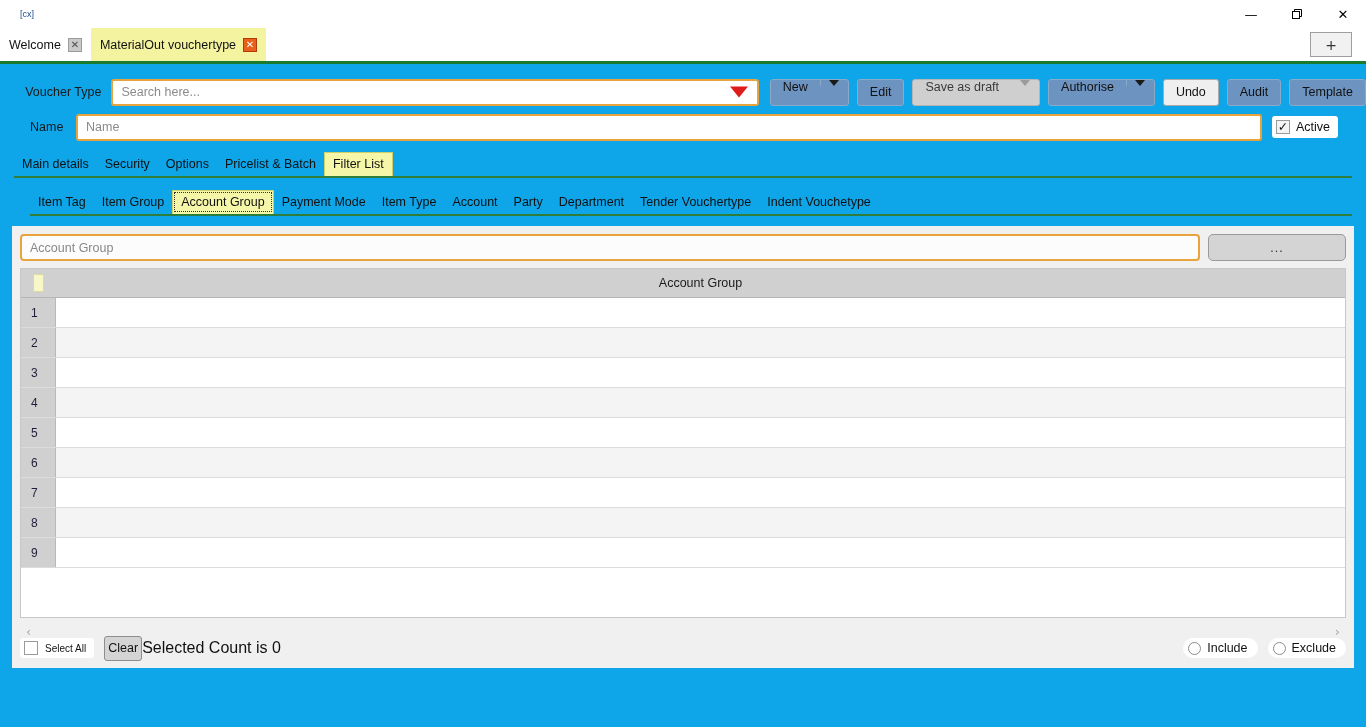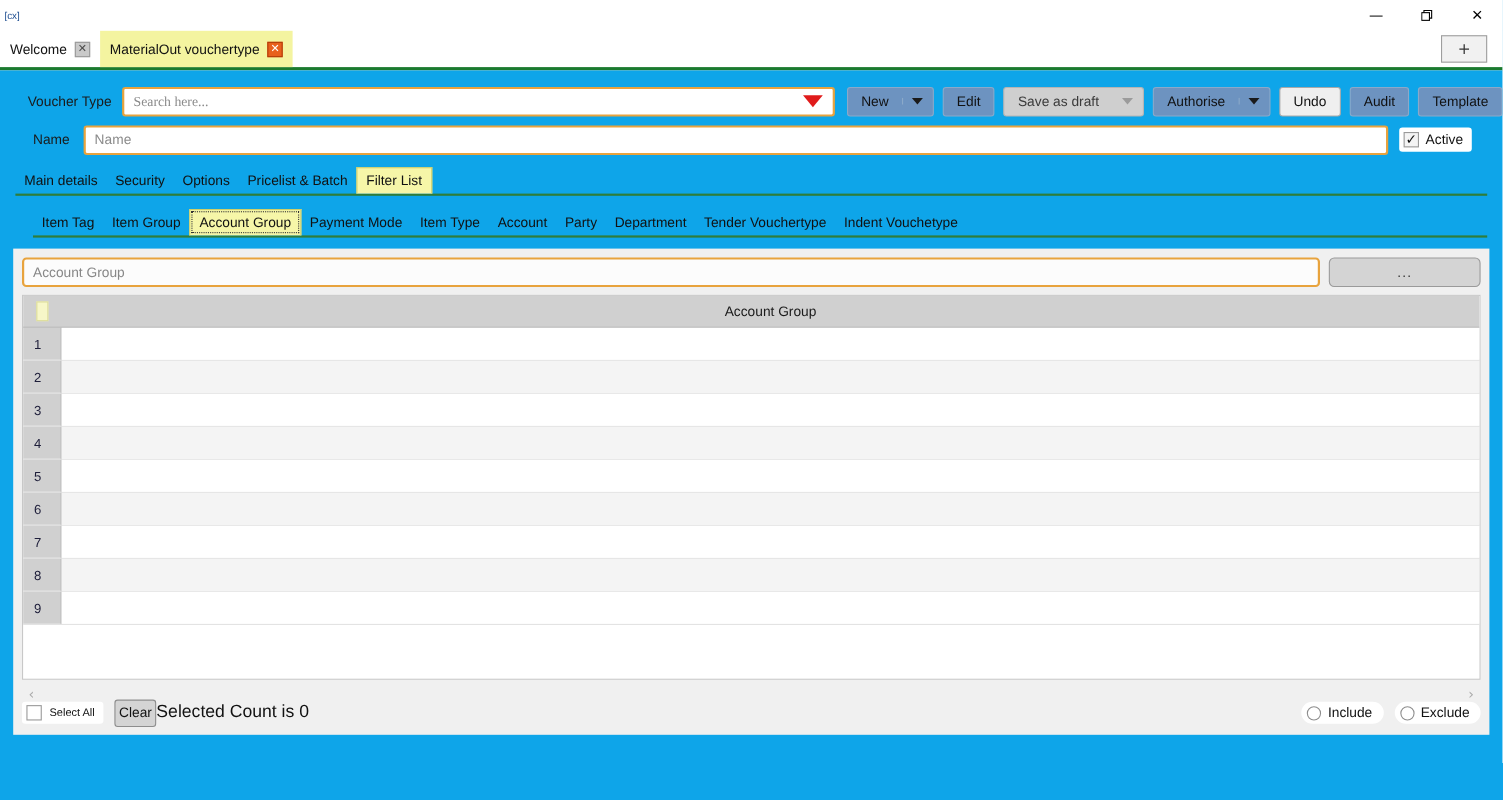--- a/index.html
+++ b/index.html
@@ -13,21 +13,21 @@
 
   
   .titlebar {
     height: 28px;
     background: #ffffff;
     display: flex;
     align-items: center;
     position: relative;
   }
   .titlebar-icon {
-    width: 22px; margin-left: 0;
+    width: 22px; margin-left: 16px;
     font-size: 9px; color: #1b4b8f;
     font-family: "Liberation Sans", sans-serif;
     text-align: center;
   }
   .titlebar-text {
     font-size: 12.5px;
     color: #000000;
     white-space: nowrap;
   }
   .wincontrols {
@@ -107,21 +107,21 @@
     border: 2px solid #e8a33d;
     border-radius: 3px;
     display: flex; align-items: center;
   }
   .searchbox input {
     border: 0; outline: 0;
     background: transparent;
     width: 100%;
     padding: 0 30px 0 8px;
     font-size: 12.5px;
-    font-family: Liberation Serif, serif;
+    font-family: Liberation Sans, sans-serif;
     color: #222;
   }
   .searchbox input::placeholder { color: #8b8b8b; }
   .dd-red {
     position: absolute; right: 9px; top: 50%;
     transform: translateY(-50%);
     width: 0; height: 0;
     border-left: 9px solid transparent;
     border-right: 9px solid transparent;
     border-top: 11px solid #e01b1b;
@@ -141,21 +141,21 @@
     font-size: 12.5px;
     display: flex; align-items: center;
     padding: 0 12px;
     white-space: nowrap;
   }
   .tb-split {
     height: 27px;
     border: 1px solid #8ba9c9;
     border-radius: 3px;
     background: #6d93c0;
-    display: flex; align-items: center;
+    display: flex; align-items: flex-start;
     overflow: hidden;
   }
   .tb-split .lbl-part {
     display: flex; align-items: center;
     padding: 0 12px;
     font-size: 12.5px; color: #111;
     white-space: nowrap;
   }
   .tb-split .arrow-part {
     width: 28px;

